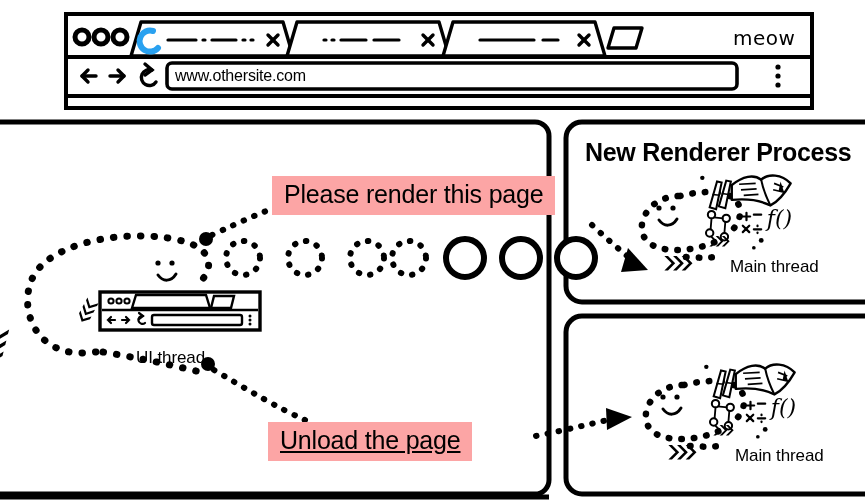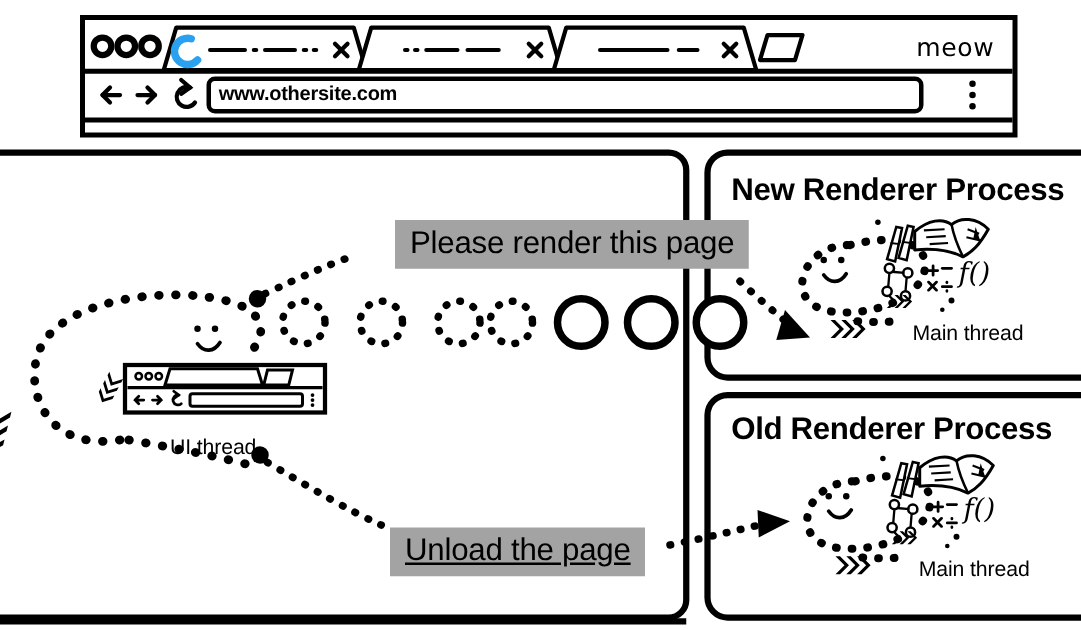--- a/index.html
+++ b/index.html
@@ -15,37 +15,37 @@
   .txt{position:absolute;white-space:nowrap;color:#000;}
 
   .proc-title{
     font-size:25px;font-weight:700;letter-spacing:-0.3px;
   }
   #browser-process-title{left:44px;top:139px;}
   #new-renderer-title{left:585px;top:138px;}
   #old-renderer-title{left:585px;top:329px;}
 
   .msg-label{
-    background:#a3a3a3;font-size:25px;font-weight:400;
-    padding:4px 12px 6px 12px;letter-spacing:-0.2px;margin-left:44px;
+    background:#fca5a5;font-size:25px;font-weight:400;
+    padding:4px 12px 6px 12px;letter-spacing:-0.2px;
   }
   #label-render{left:272px;top:176px;}
   #label-unload{left:268px;top:422px;text-decoration:underline;}
 
   .thread-label{font-size:17px;font-weight:400;letter-spacing:-0.1px;}
   #ui-thread-label{left:136px;top:348px;}
   #new-main-thread-label{left:730px;top:257px;}
   #old-main-thread-label{left:735px;top:446px;}
 
   #meow-label{
     left:733px;top:26px;font-size:20px;font-weight:400;
     font-family:"DejaVu Sans",sans-serif;letter-spacing:0.5px;
   }
   #url-text{
-    left:175px;top:67px;font-size:16px;font-weight:700;letter-spacing:-0.2px;
+    left:175px;top:67px;font-size:16px;font-weight:400;letter-spacing:-0.2px;
   }
 </style>
 </head>
 <body>
 
 <div class="stage">
 
   <svg width="865" height="504" viewBox="0 0 865 504">
     <defs>
       <g id="tools-glyph">
@@ -297,21 +297,20 @@
       <use href="#chev3"></use>
     </g>
     <g transform="translate(672,445) scale(0.72)">
       <use href="#chev3"></use>
     </g>
   </svg>
 
 
   <div class="txt proc-title" id="new-renderer-title">New Renderer Process</div>
 
-  <div class="txt proc-title" id="old-renderer-title">Old Renderer Process</div>
 
   <div class="txt msg-label" id="label-render">Please render this page</div>
 
   <div class="txt msg-label" id="label-unload">Unload the page</div>
 
   <div class="txt thread-label" id="ui-thread-label">UI thread</div>
 
   <div class="txt thread-label" id="new-main-thread-label">Main thread</div>
 
   <div class="txt thread-label" id="old-main-thread-label">Main thread</div>

